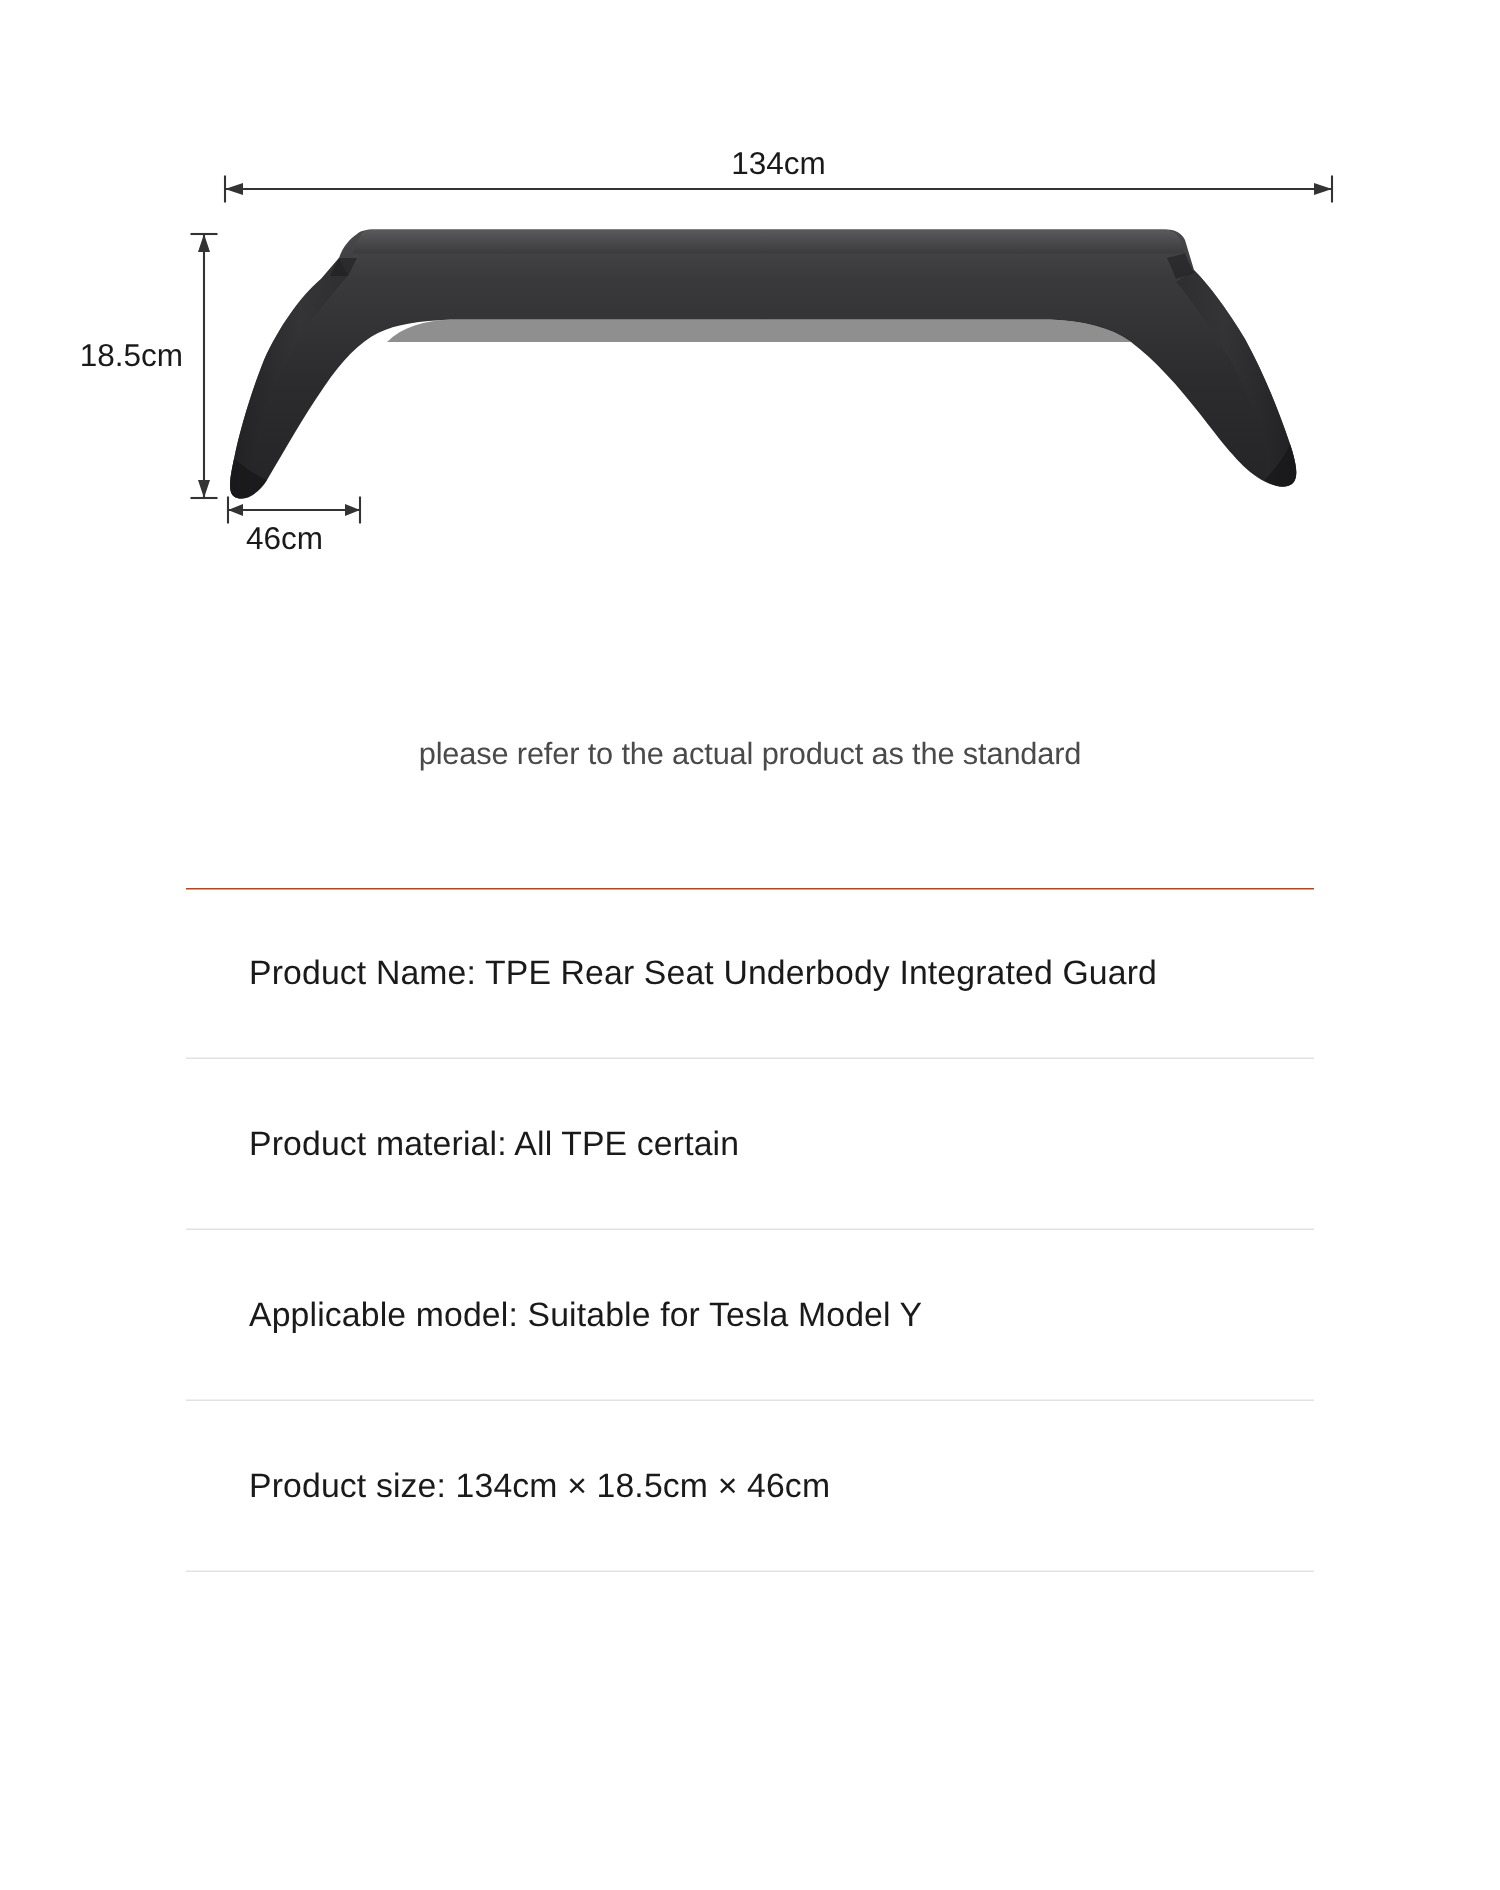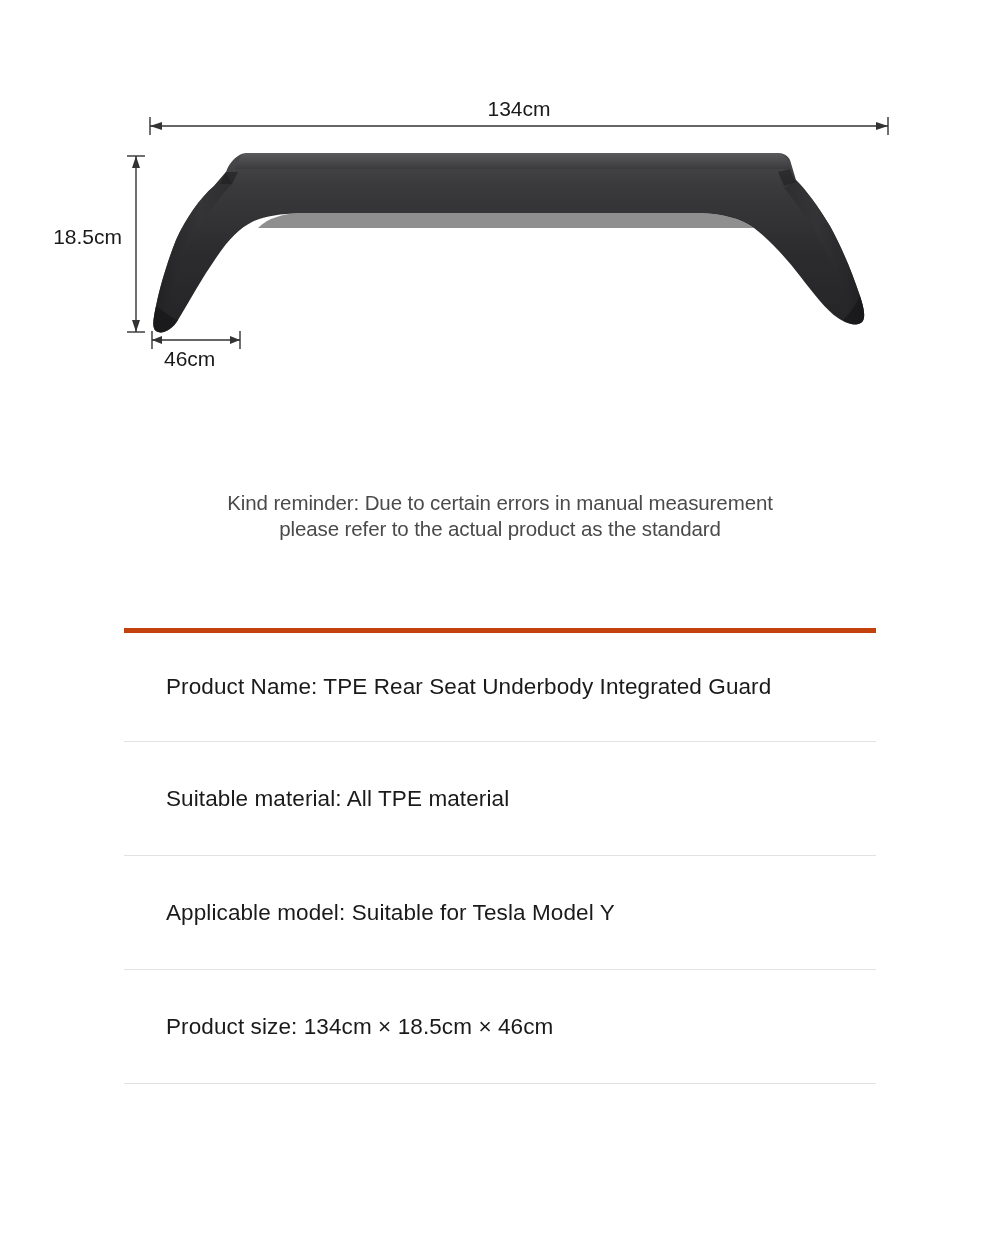--- a/index.html
+++ b/index.html
@@ -53,22 +53,21 @@
     width: 752px;
   }
   .spec-row {
     height: 114px;
     border-bottom: 1px solid #e2e2e2;
     display: flex;
     align-items: center;
     box-sizing: border-box;
   }
   .spec-row:first-child {
-    border-top: 5px solid #c2410c;
-    margin-top: 36px;
+    border-top: 1px solid #c2410c;
   }
   .spec-text {
     padding-left: 42px;
     font-size: 22.5px;
     color: #1a1a1a;
     font-family: "Liberation Sans", sans-serif;
     letter-spacing: 0.1px;
     white-space: nowrap;
   }
 </style>
@@ -192,30 +191,29 @@
 
       <path d="M 790,169 C 792,174 794,178 796,182 L 784,186 C 782,181 780,176 778,172 Z" fill="#1c1c1e" opacity="0.55"></path>
 
       <path d="M 300,213 L 700,213 C 722,214 740,218 754,228 L 258,228
                C 268,218 282,214 300,213 Z" fill="#202022" opacity="0.5"></path>
     </g>
   </svg>
 </div>
 
 <div class="reminder">
-  <span>Kind reminder: Due to certain errors in manual measurement</span>
   <span class="line2">please refer to the actual product as the standard</span>
 </div>
 
 <div class="spec-list">
   <div class="spec-row">
     <div class="spec-text">Product Name: TPE Rear Seat Underbody Integrated Guard</div>
   </div>
   <div class="spec-row">
-    <div class="spec-text">Suitable material: All TPE material</div>
+    <div class="spec-text">Product material: All TPE certain</div>
   </div>
   <div class="spec-row">
     <div class="spec-text">Applicable model: Suitable for Tesla Model Y</div>
   </div>
   <div class="spec-row">
     <div class="spec-text">Product size: 134cm × 18.5cm × 46cm</div>
   </div>
 </div>
 
 </body></html>

